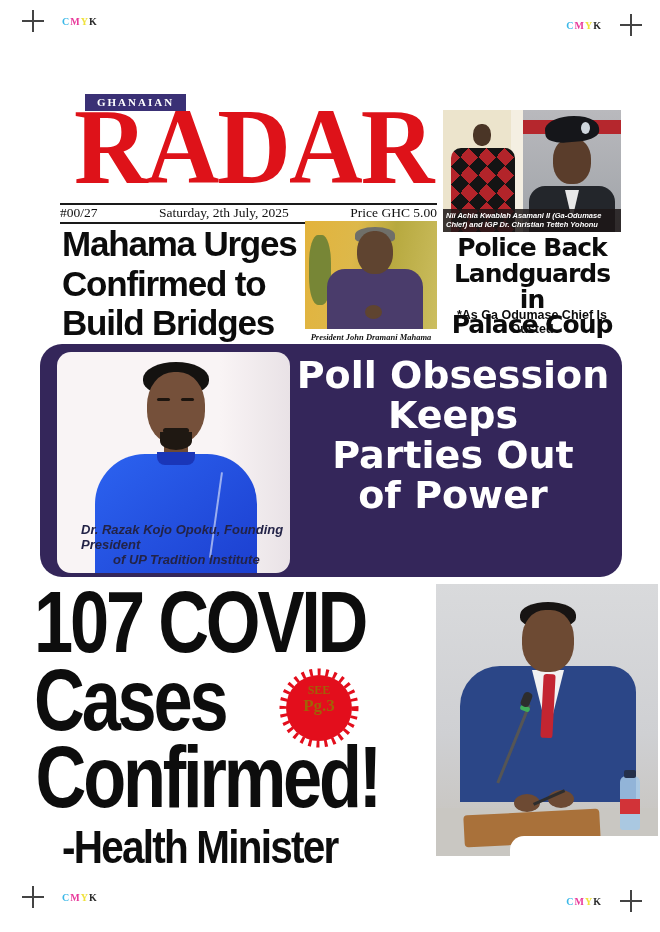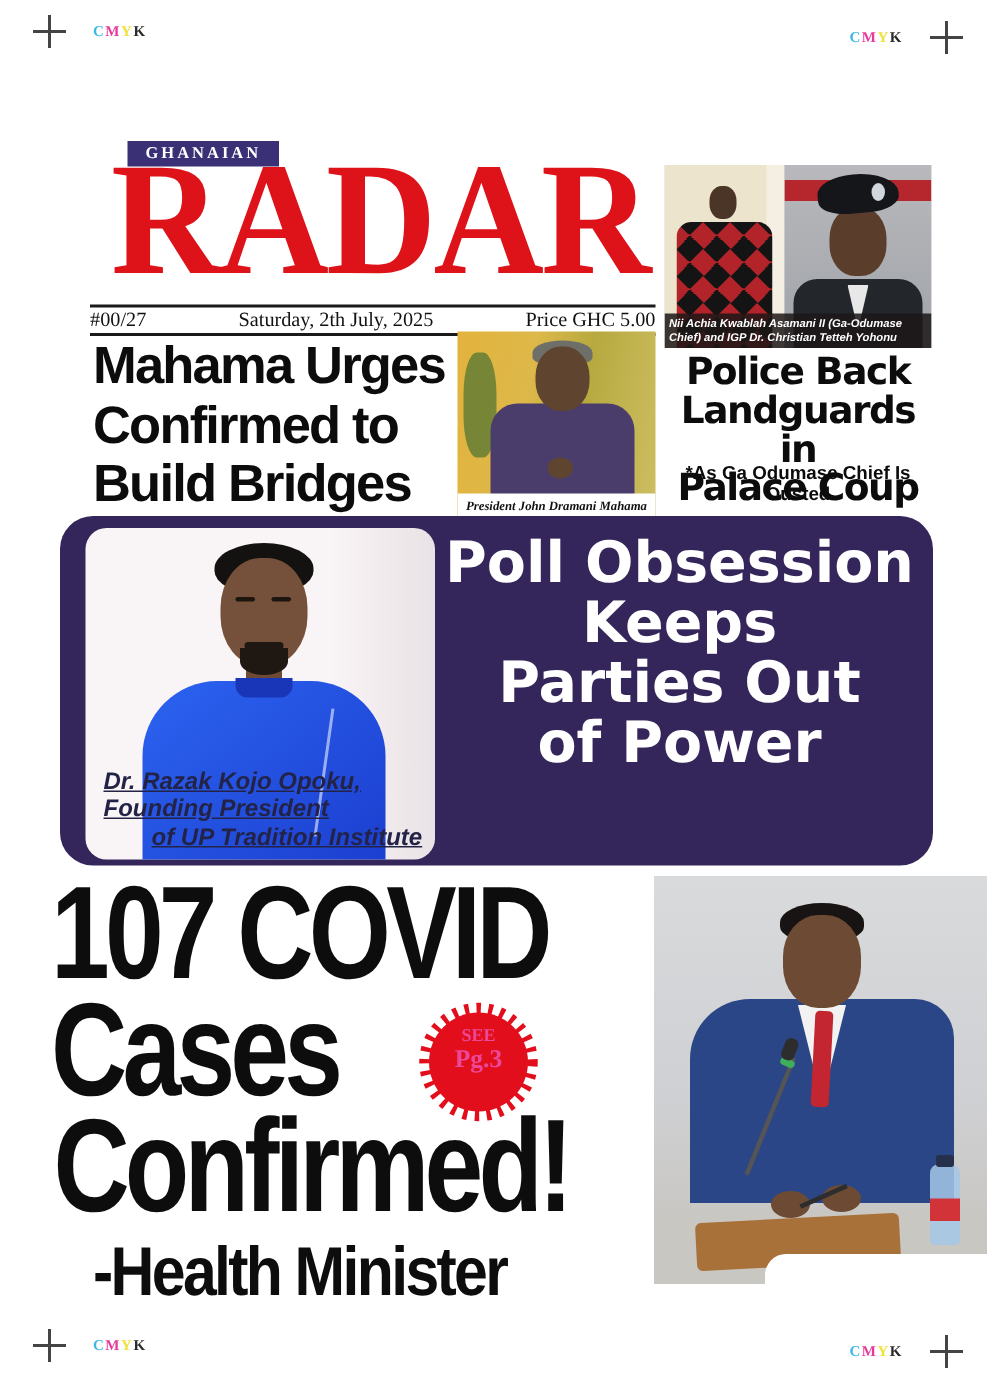--- a/index.html
+++ b/index.html
@@ -82,22 +82,22 @@
   .feature-photo .mustache{position:absolute;left:106px;top:76px;width:26px;height:5px;background:#1f1812;border-radius:3px;}
   .feature-photo .goatee{position:absolute;left:103px;top:80px;width:32px;height:18px;background:#1f1812;
                          border-radius:0 0 50% 50%;}
   .feature-photo .neck{position:absolute;left:107px;top:88px;width:24px;height:18px;background:#6d4a35;}
   .feature-photo .shirt{position:absolute;left:38px;top:102px;width:162px;height:120px;
                         background:linear-gradient(140deg,#2c63f0,#1c3fd0);border-radius:50px 50px 0 0;}
   .feature-photo .collar{position:absolute;left:100px;top:100px;width:38px;height:13px;background:#1a36b8;
                          border-radius:0 0 8px 8px;}
   .feature-photo .fold{position:absolute;left:158px;top:120px;width:2px;height:86px;background:rgba(255,255,255,.55);
                        transform:rotate(8deg);}
-  .feature-caption{position:absolute;left:12px;bottom:5px;font-style:italic;font-weight:bold;font-size:16px;
-                   line-height:1.15;color:#232347;z-index:2;text-decoration:underline;}
+  .feature-caption{position:absolute;left:24px;bottom:5px;font-style:italic;font-weight:bold;font-size:13px;
+                   line-height:1.15;color:#232347;z-index:2;}
   .feature-text{position:absolute;left:250px;top:12px;width:326px;text-align:center;color:#ffffff;
                 font-family:"DejaVu Sans",sans-serif;}
   .feature-line{font-size:38px;font-weight:700;line-height:1.05;letter-spacing:0;}
   .feature-attr{margin-top:5px;font-size:24px;font-weight:700;}
 
   
   .main-photo{position:absolute;left:436px;top:584px;width:222px;height:272px;overflow:hidden;z-index:1;
               background:linear-gradient(#d9dadc,#cfd0d3 55%,#c6c2bb);}
   .main-photo .hair{position:absolute;left:84px;top:18px;width:56px;height:26px;background:#171413;
                     border-radius:50% 50% 40% 40%;}
@@ -127,21 +127,21 @@
   .main-photo .label{position:absolute;right:18px;bottom:42px;width:20px;height:15px;background:#d23338;}
   .main-photo .white-corner{position:absolute;right:0;bottom:0;width:148px;height:20px;background:#fff;
                             border-radius:14px 0 0 0;}
   .main-line{position:absolute;left:34px;color:#0d0d0d;font-size:88px;font-weight:700;line-height:0.9;
              letter-spacing:-4px;transform:scaleX(0.8);transform-origin:left top;white-space:nowrap;z-index:3;}
   .main-line-3{background:#ffffff;border-radius:30px;padding:0 22px 10px 2px;}
   .main-attr{position:absolute;left:62px;top:820px;color:#0d0d0d;font-size:46px;font-weight:700;
              letter-spacing:-2px;transform:scaleX(0.88);transform-origin:left top;z-index:3;white-space:nowrap;}
 
   .see-badge{position:absolute;left:277px;top:666px;width:84px;height:84px;z-index:4;}
-  .see-badge-text{position:absolute;left:0;top:18px;width:84px;text-align:center;color:#ec4899;
+  .see-badge-text{position:absolute;left:0;top:18px;width:84px;text-align:center;color:#a16207;
                   font-family:"Liberation Serif",serif;font-weight:bold;line-height:1.05;}
   .see-badge-text .l1{font-size:12px;display:block;}
   .see-badge-text .l2{font-size:17px;display:block;}
 </style>
 </head>
 <body>
 
 <div class="page">
 
   <div class="mark" style="left:22px;top:10px;">

